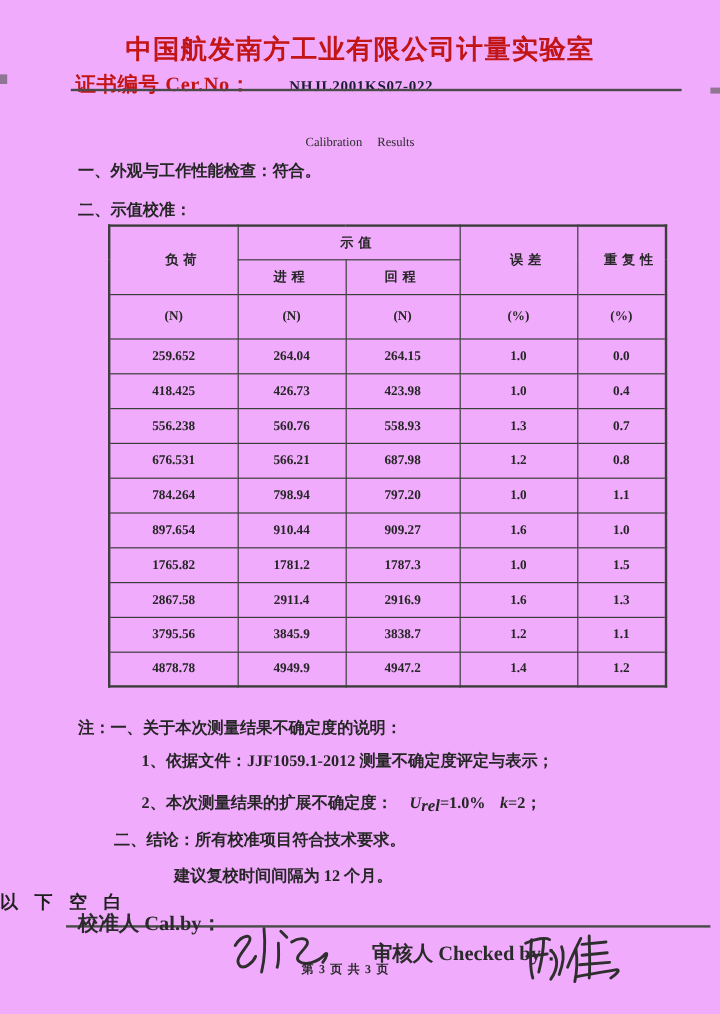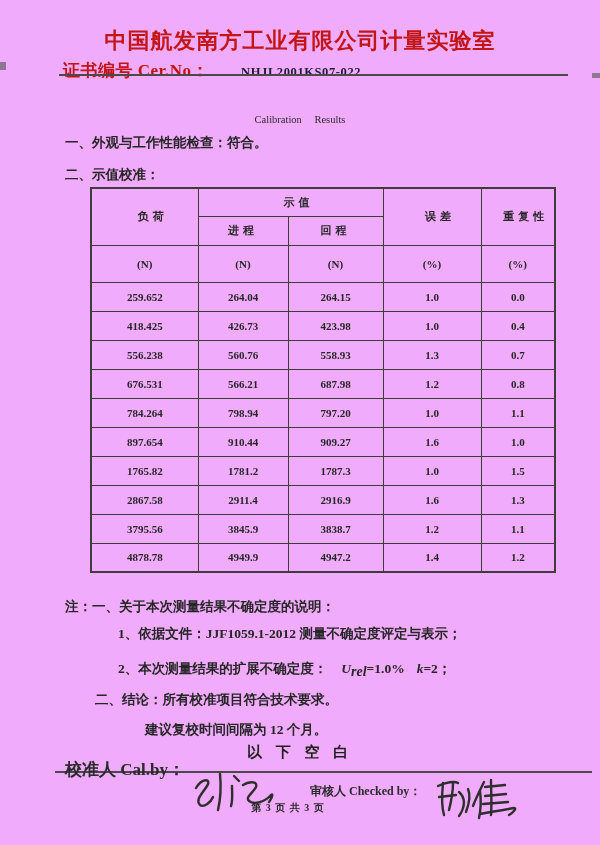--- a/index.html
+++ b/index.html
@@ -54,26 +54,26 @@
   .n1 { top:598px; left:65px;text-align:center; }
   .n2 { top:625px; left:118px; }
   .n3 { top:660px; left:118px; }
   .n4 { top:691px; left:95px; }
   .n5 { top:721px; left:145px; }
   .usym, .ksym { font-style:italic; font-weight:bold; }
   .usym { margin-left:14px; }
   .ksym { margin-left:12px; }
   .usub { font-size:14px; vertical-align:-3px; font-style:italic; }
   .blank-below {
-    position:absolute; top:743px; left:0; width:600px; text-align:center;
+    position:absolute; top:743px; left:0; width:600px; 
     font-size:15px; font-weight:bold; letter-spacing:5px; color:#1f1f1f;
   }
   .footer-line { position:absolute; top:771px; left:55px; width:537px; height:2px; background:#4a4a4a; }
   .cal-by { position:absolute; top:758px; left:65px; font-size:17px; font-weight:bold; }
-  .checked-by { position:absolute; top:783px; left:310px; font-size:12px; font-weight:bold; }
+  .checked-by { position:absolute; top:783px; left:310px; font-size:17px; font-weight:bold; }
   .page-info { position:absolute; top:801px; left:233px; width:110px; text-align:center; font-size:10px; font-weight:bold; letter-spacing:1px; }
   .sig { position:absolute; }
   .sig-cal { top:768px; left:186px; }
   .sig-check { top:770px; left:428px; }
   .sig path { fill:none; stroke:#2e2e2e; stroke-width:2.4; stroke-linecap:round; stroke-linejoin:round; }
 </style>
 </head>
 <body>
 
 <div class="page">

